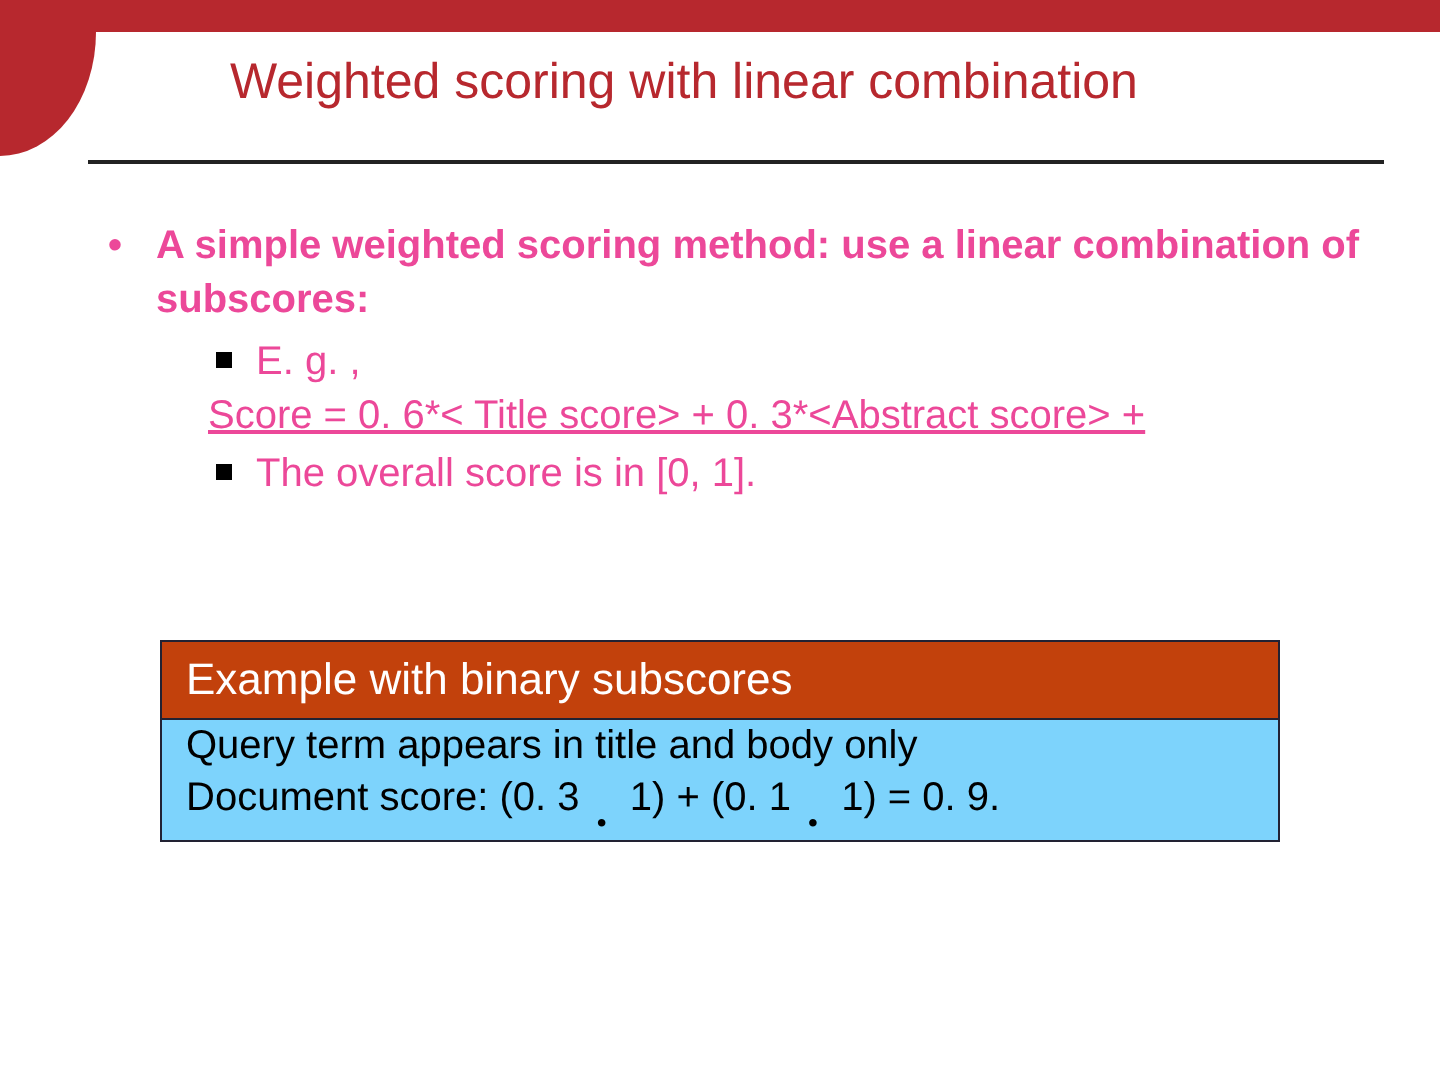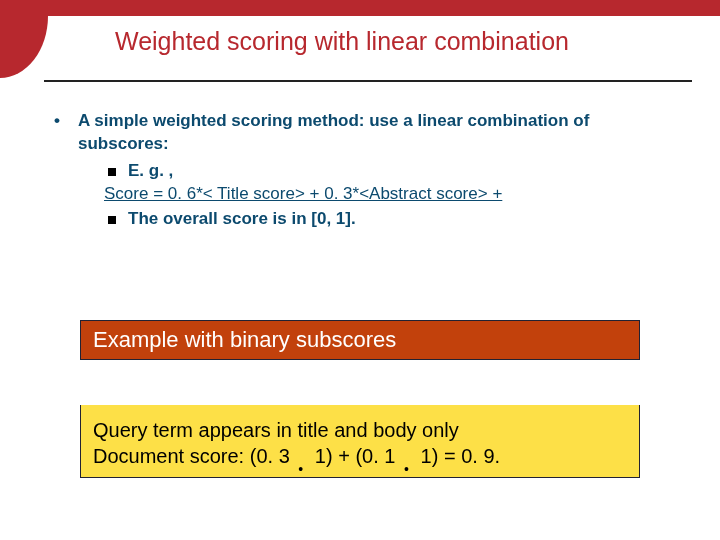--- a/index.html
+++ b/index.html
@@ -54,42 +54,42 @@
     left: 44px;
     right: 28px;
     height: 0;
     border-top: 2px solid #222;
   }
   .body {
     position: absolute;
     top: 110px;
     left: 50px;
     right: 40px;
-    color: #0c4a6e;
-    font-size: 17px;
+    color: #ec4899;
+    font-size: 20px;
     line-height: 1.35;
   }
   .b1 {
     position: relative;
     padding-left: 28px;
     font-weight: bold;
     margin-bottom: 4px;
   }
   .b1::before {
     content: "•";
     position: absolute;
     left: 4px;
     top: 0;
     font-weight: bold;
   }
   .b2 {
     position: relative;
     padding-left: 78px;
     margin-top: 2px;
-    font-weight: bold;
+    font-weight: normal;
   }
   .b2.sq::before {
     content: "";
     position: absolute;
     left: 58px;
     top: 8px;
     width: 8px;
     height: 8px;
     background: #000;
   }
@@ -110,28 +110,27 @@
     width: 560px;
   }
   .box-header {
     background: #c2410c;
     color: #fff;
     font-size: 22px;
     padding: 6px 12px 6px 12px;
     border: 1px solid #223;
   }
   .box-body {
-    background: #fde047;
+    background: #7dd3fc;
     color: #000;
     font-size: 20px;
-    padding: 12px 12px 8px 12px;
+    padding: 0 12px 8px 12px;
     border: 1px solid #223;
     border-top: none;
     line-height: 1.3;
-    margin-top: 45px;
   }
   .dot {
     display: inline-block;
     position: relative;
     width: 14px;
   }
   .dot::after {
     content: "•";
     position: absolute;
     left: 3px;

